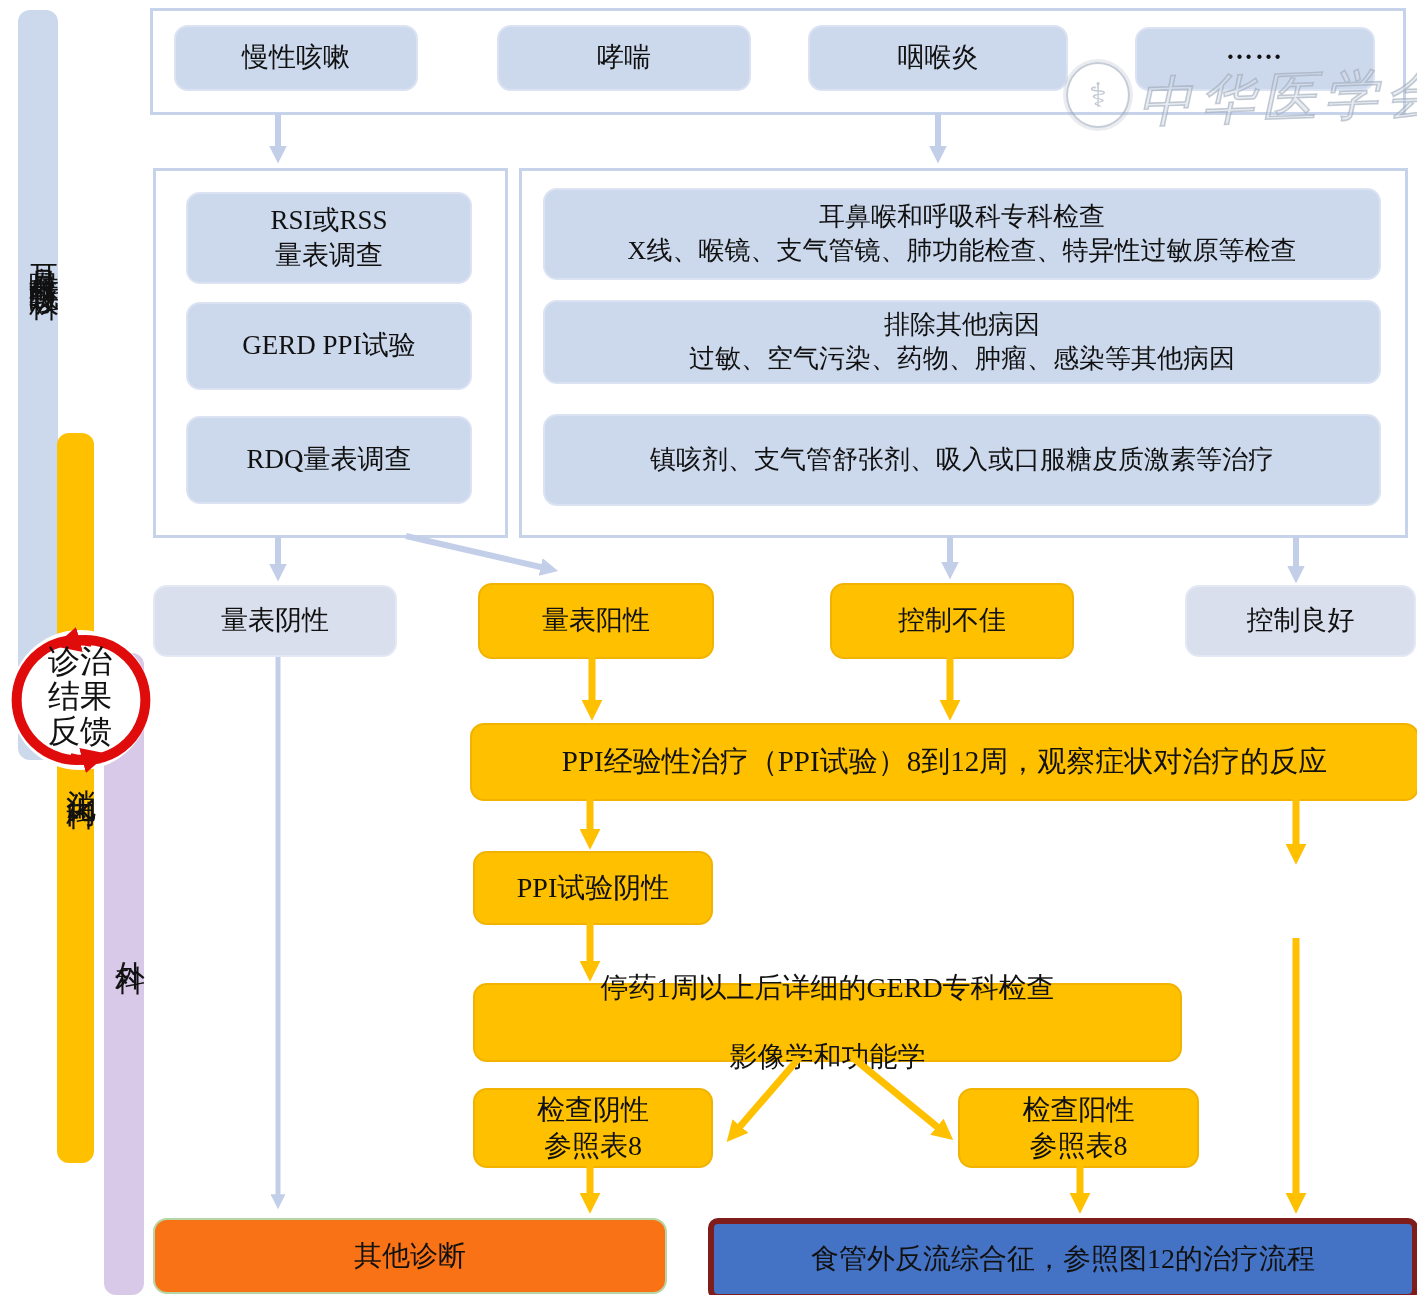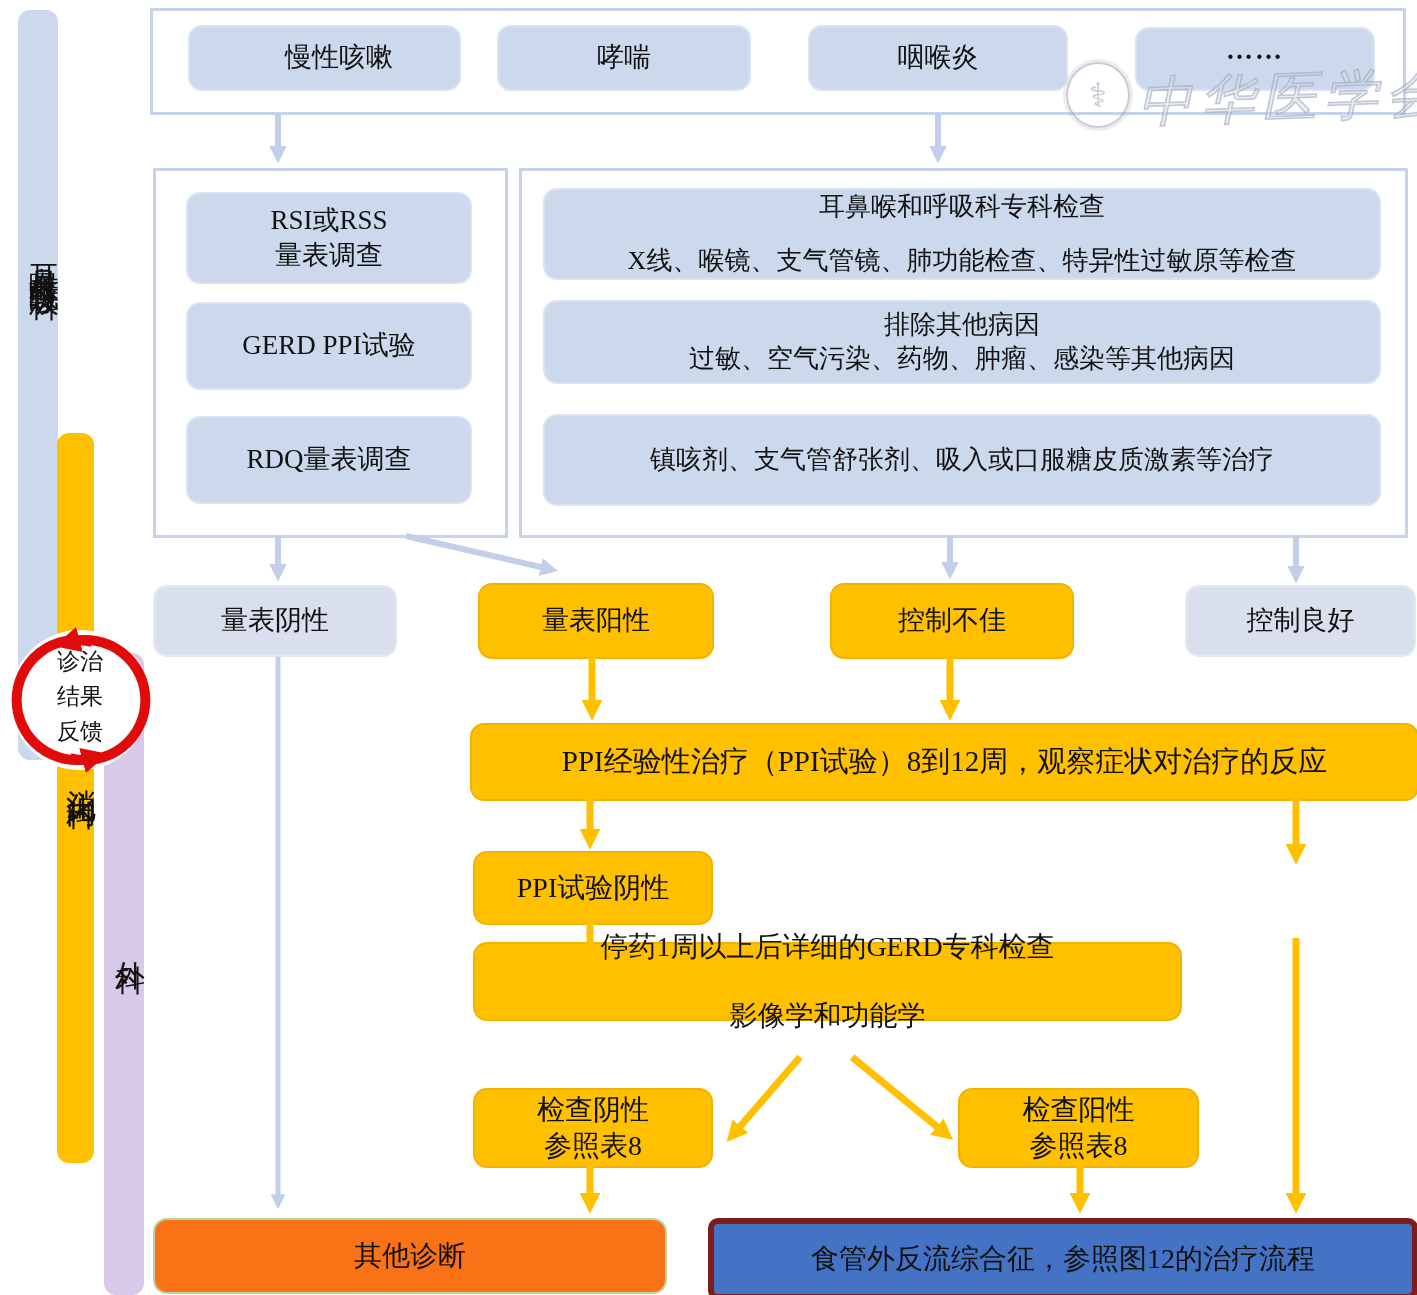--- a/index.html
+++ b/index.html
@@ -30,21 +30,21 @@
     position:absolute;writing-mode:vertical-rl;text-orientation:upright;
     font-size:30px;letter-spacing:4px;color:#111;white-space:nowrap;
   }
   
   #feedback-circle{
     position:absolute;left:10px;top:630px;width:140px;height:140px;border-radius:50%;
     background:#ffffff;
   }
   #feedback-text{
     position:absolute;left:24px;top:644px;width:112px;text-align:center;
-    font-size:23px;line-height:35px;color:#111;
+    font-size:32px;line-height:35px;color:#111;
   }
   
   #watermark-text{
     position:absolute;left:1138px;top:62px;width:280px;font-size:54px;font-style:italic;
     letter-spacing:8px;color:rgba(214,220,230,0.55);
     -webkit-text-stroke:1.5px rgba(150,162,180,0.55);
     transform:rotate(-2deg);white-space:nowrap;
   }
   #watermark-seal{
     position:absolute;left:1066px;top:62px;width:60px;height:62px;border-radius:50%;
@@ -79,21 +79,21 @@
     <path d="M 92,642 A 60,60 0 1 0 92,758" fill="none" stroke="#e00c0c" stroke-width="10" marker-end="url(#mr)"></path>
     <path d="M 70,758 A 60,60 0 1 0 70,642" fill="none" stroke="#e00c0c" stroke-width="10" marker-end="url(#mr)"></path>
   </svg>
   <div id="feedback-text">
     <div>诊治</div>
     <div>结果</div>
     <div>反馈</div>
   </div>
 
   <div class="panel" style="left:150px;top:8px;width:1250px;height:101px;"></div>
-  <div class="node blue-node f27" style="left:188px;top:25px;width:240px;height:62px;padding-left:29px;">
+  <div class="node blue-node f27" style="left:174px;top:25px;width:240px;height:62px;">
     <span>慢性咳嗽</span>
   </div>
   <div class="node blue-node f27" style="left:497px;top:25px;width:250px;height:62px;">
     <span>哮喘</span>
   </div>
   <div class="node blue-node f27" style="left:808px;top:25px;width:256px;height:62px;">
     <span>咽喉炎</span>
   </div>
   <div class="node blue-node f27" style="left:1135px;top:27px;width:236px;height:60px;font-weight:bold;">
     <span style="position:relative;top:-8px;letter-spacing:2px;">……</span>
@@ -108,21 +108,21 @@
     <span>量表调查</span>
   </div>
   <div class="node blue-node f27" style="left:186px;top:302px;width:282px;height:84px;">
     <span>GERD PPI试验</span>
   </div>
   <div class="node blue-node f27" style="left:186px;top:416px;width:282px;height:84px;">
     <span>RDQ量表调查</span>
   </div>
 
   <div class="panel" style="left:519px;top:168px;width:883px;height:364px;"></div>
-  <div class="node blue-node f26" style="left:543px;top:188px;width:834px;height:88px;justify-content:space-between;">
+  <div class="node blue-node f26" style="left:543px;top:188px;width:834px;height:88px;">
     <span>耳鼻喉和呼吸科专科检查</span>
     <span>X线、喉镜、支气管镜、肺功能检查、特异性过敏原等检查</span>
   </div>
   <div class="node blue-node f26" style="left:543px;top:300px;width:834px;height:80px;">
     <span>排除其他病因</span>
     <span>过敏、空气污染、药物、肿瘤、感染等其他病因</span>
   </div>
   <div class="node blue-node f26" style="left:543px;top:414px;width:834px;height:88px;">
     <span>镇咳剂、支气管舒张剂、吸入或口服糖皮质激素等治疗</span>
   </div>
@@ -141,21 +141,21 @@
   </div>
 
   <div class="node orange-node f29" style="left:470px;top:723px;width:945px;height:74px;">
     <span>PPI经验性治疗（PPI试验）8到12周，观察症状对治疗的反应</span>
   </div>
 
   <div class="node orange-node f28" style="left:473px;top:851px;width:236px;height:70px;">
     <span>PPI试验阴性</span>
   </div>
 
-  <div class="node orange-node f28" style="left:473px;top:942px;width:705px;height:75px;gap:32px;">
+  <div class="node orange-node f28" style="left:473px;top:983px;width:705px;height:75px;gap:32px;">
     <span>停药1周以上后详细的GERD专科检查</span>
     <span>影像学和功能学</span>
   </div>
 
   <div class="node orange-node f28" style="left:473px;top:1088px;width:236px;height:76px;">
     <span>检查阴性</span>
     <span>参照表8</span>
   </div>
   <div class="node orange-node f28" style="left:958px;top:1088px;width:237px;height:76px;">
     <span>检查阳性</span>

